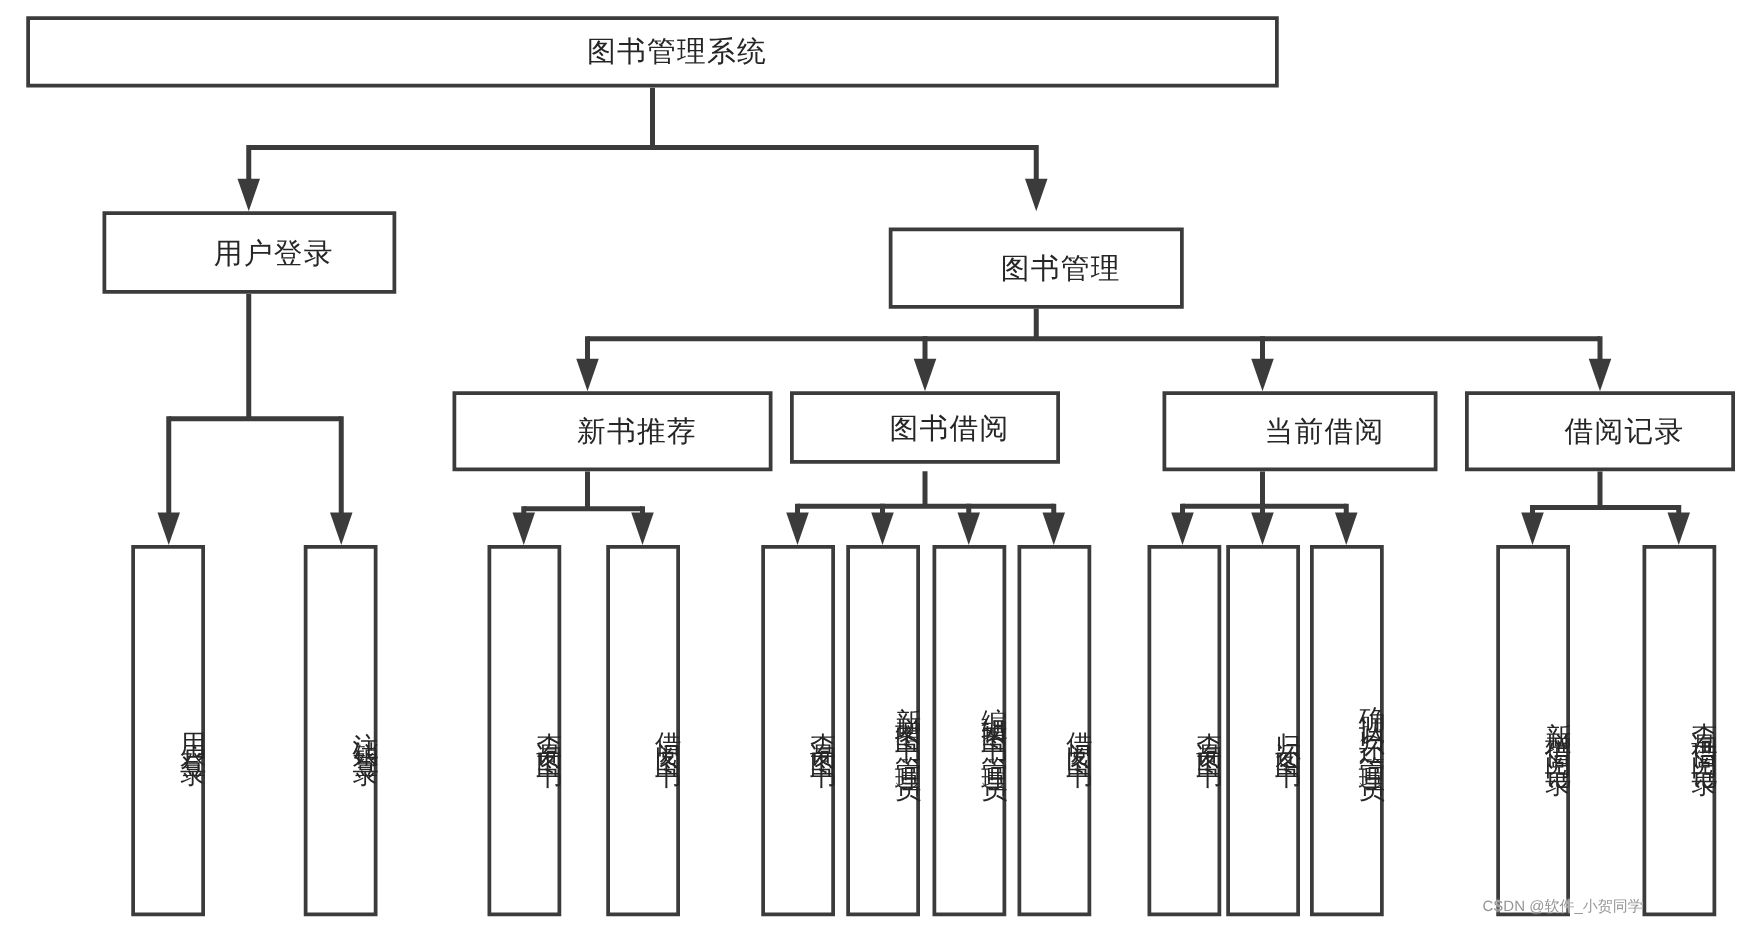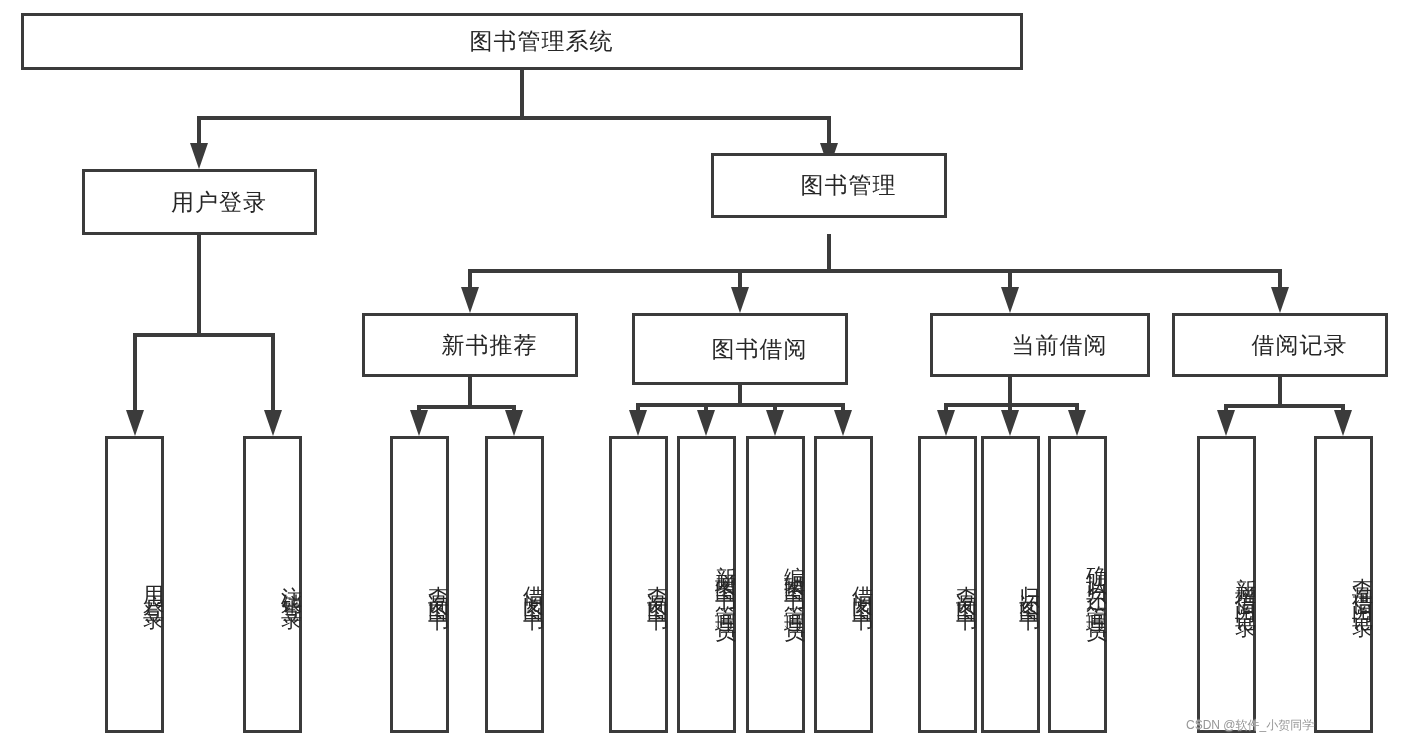--- a/index.html
+++ b/index.html
@@ -42,23 +42,23 @@
     writing-mode: vertical-rl;
     text-orientation: mixed;
     font-size: 21px;
     letter-spacing: 8px;
     line-height: 1;
     white-space: nowrap;
   }
   
   .n-root { left: 21px;   top: 13px;  width: 1002px; height: 57px; }
   .n-l2a  { left: 82px;   top: 169px; width: 235px;  height: 66px; }
-  .n-l2b  { left: 711px;  top: 153px; width: 236px;  height: 65px; }
-  .n-l3a  { left: 362px;  top: 313px; width: 216px;  height: 64px; }
-  .n-l3b  { left: 632px;  top: 313px; width: 216px;  height: 72px; }
+  .n-l2b  { left: 711px;  top: 182px; width: 236px;  height: 65px; }
+  .n-l3a  { left: 362px;  top: 313px; width: 256px;  height: 64px; }
+  .n-l3b  { left: 632px;  top: 313px; width: 216px;  height: 58px; }
   .n-l3c  { left: 902px;  top: 313px; width: 220px;  height: 64px; margin-left: 28px; }
   .n-l3d  { left: 1172px; top: 313px; width: 216px;  height: 64px; }
   .leaf   { top: 436px; height: 297px; width: 59px; }
   .lf1  { left: 105px; }
   .lf2  { left: 243px; }
   .lf3  { left: 390px; }
   .lf4  { left: 485px; }
   .lf5  { left: 609px; }
   .lf6  { left: 677px; }
   .lf7  { left: 746px; }

